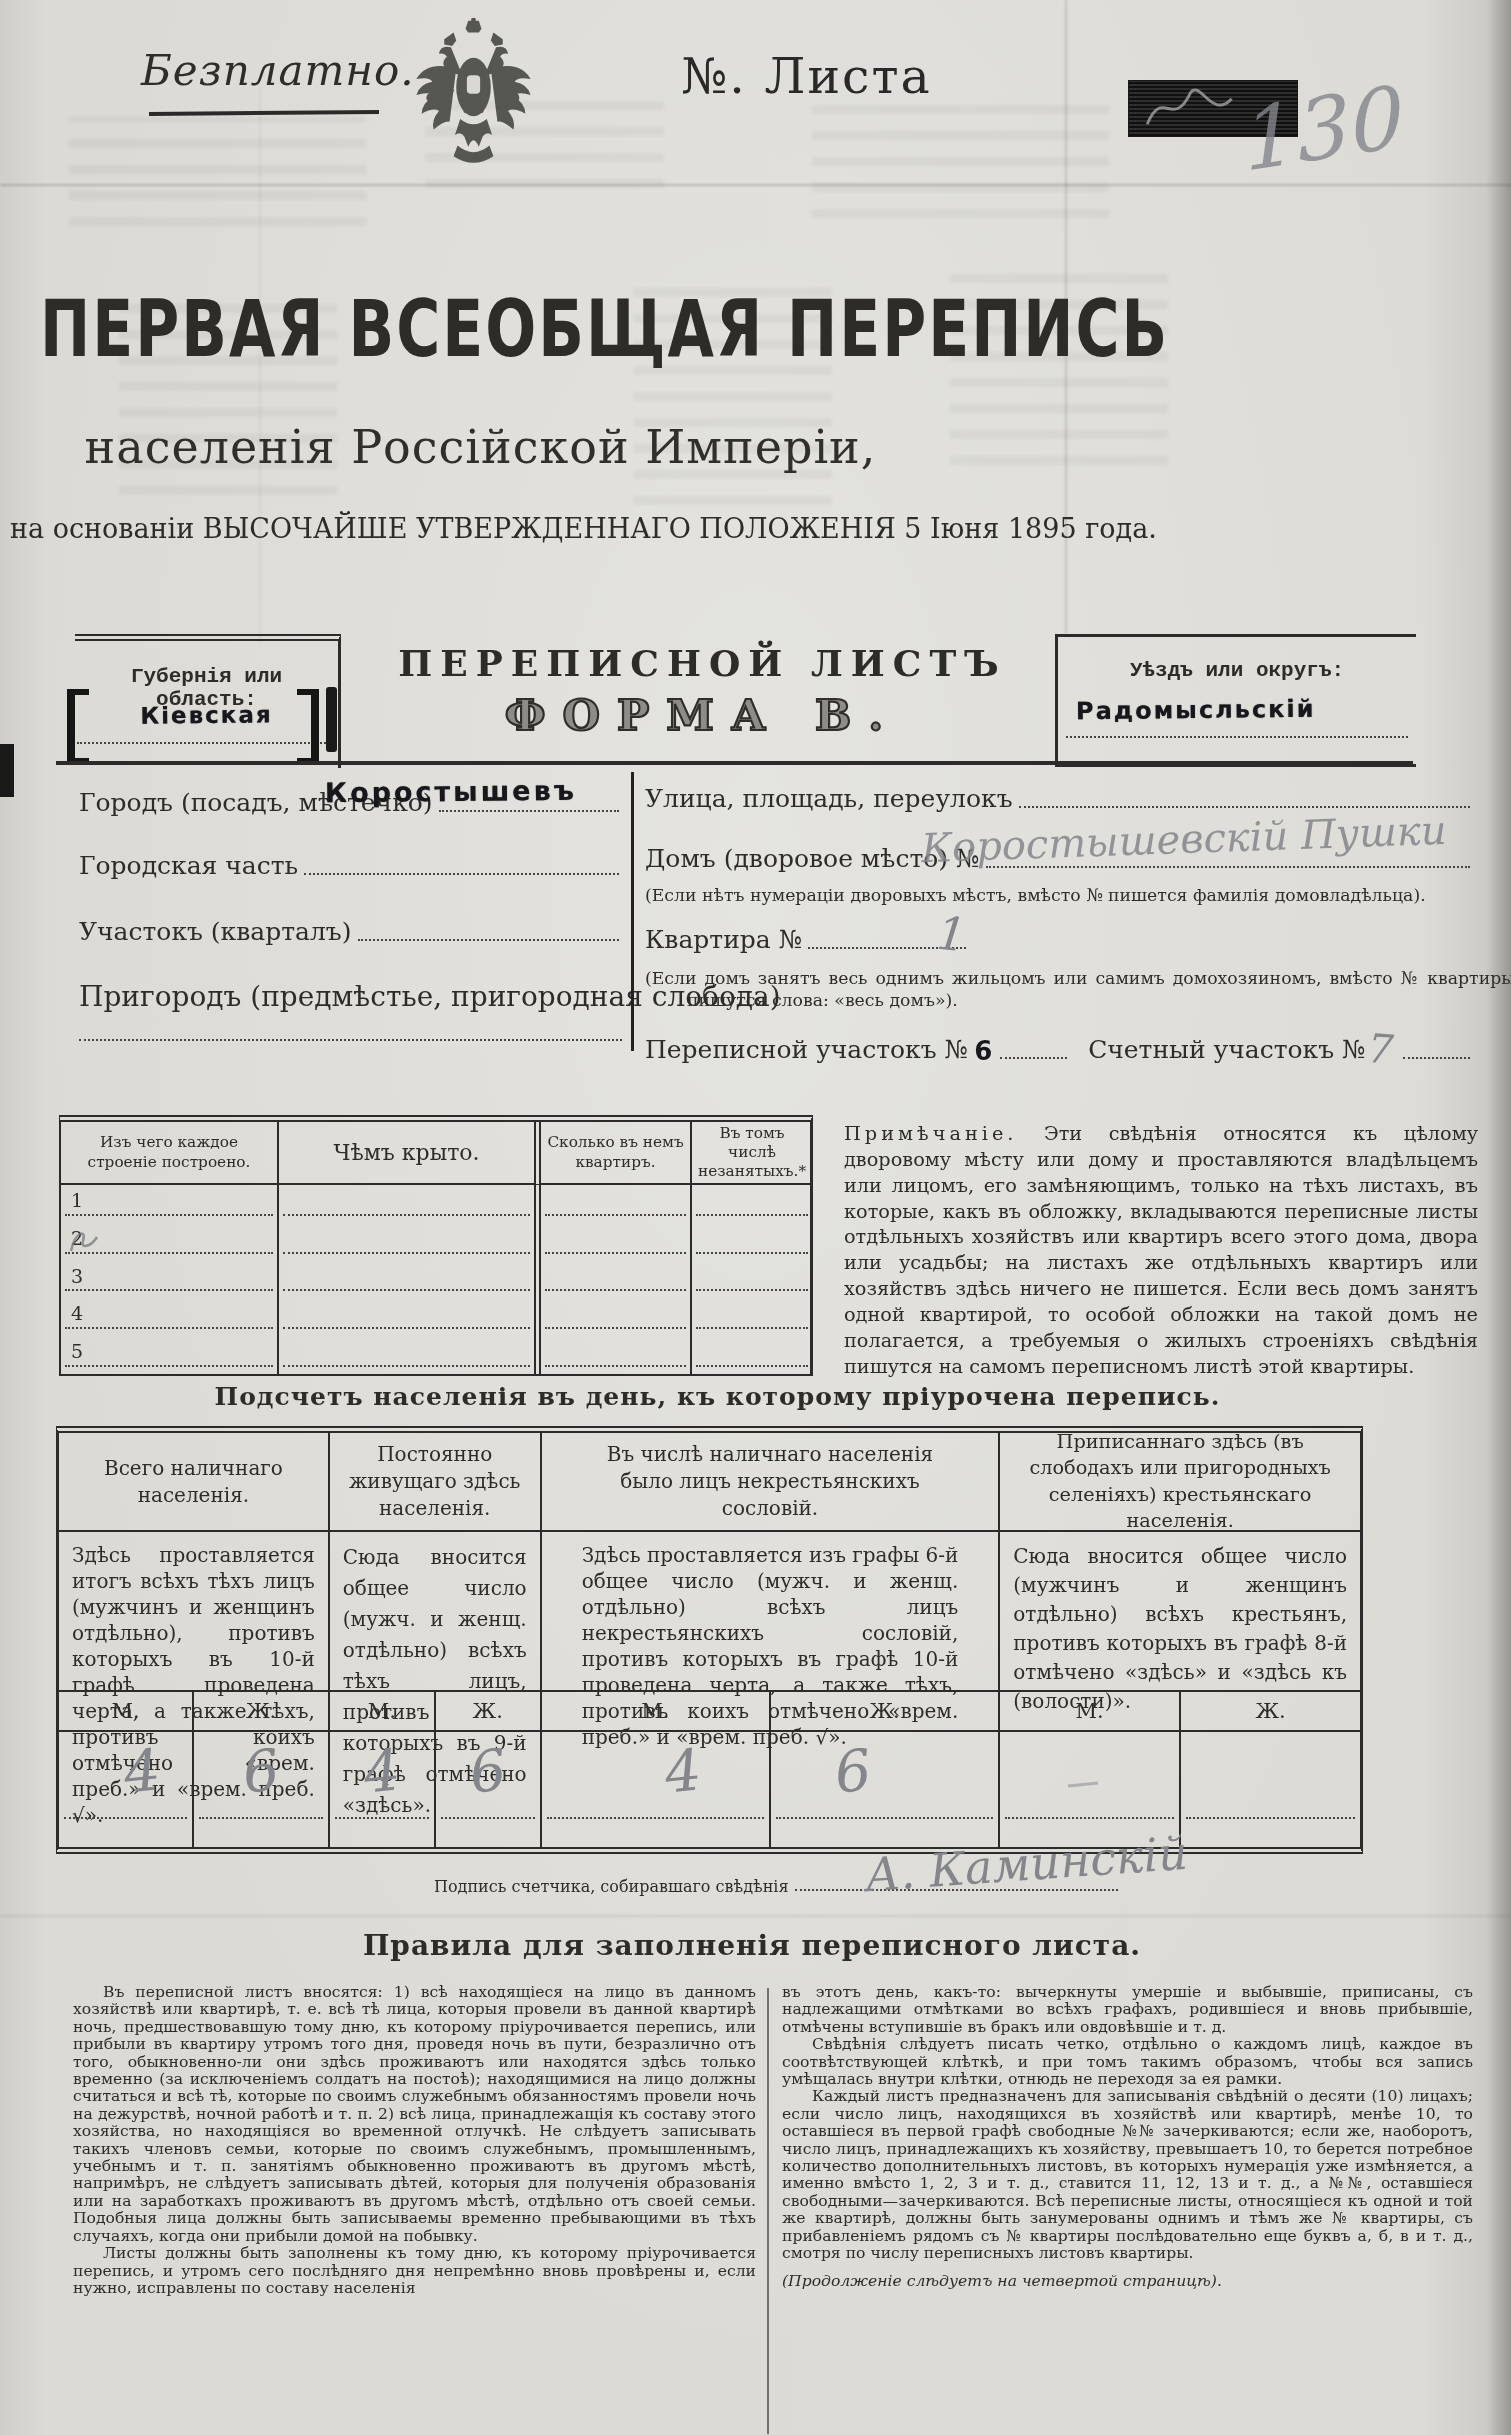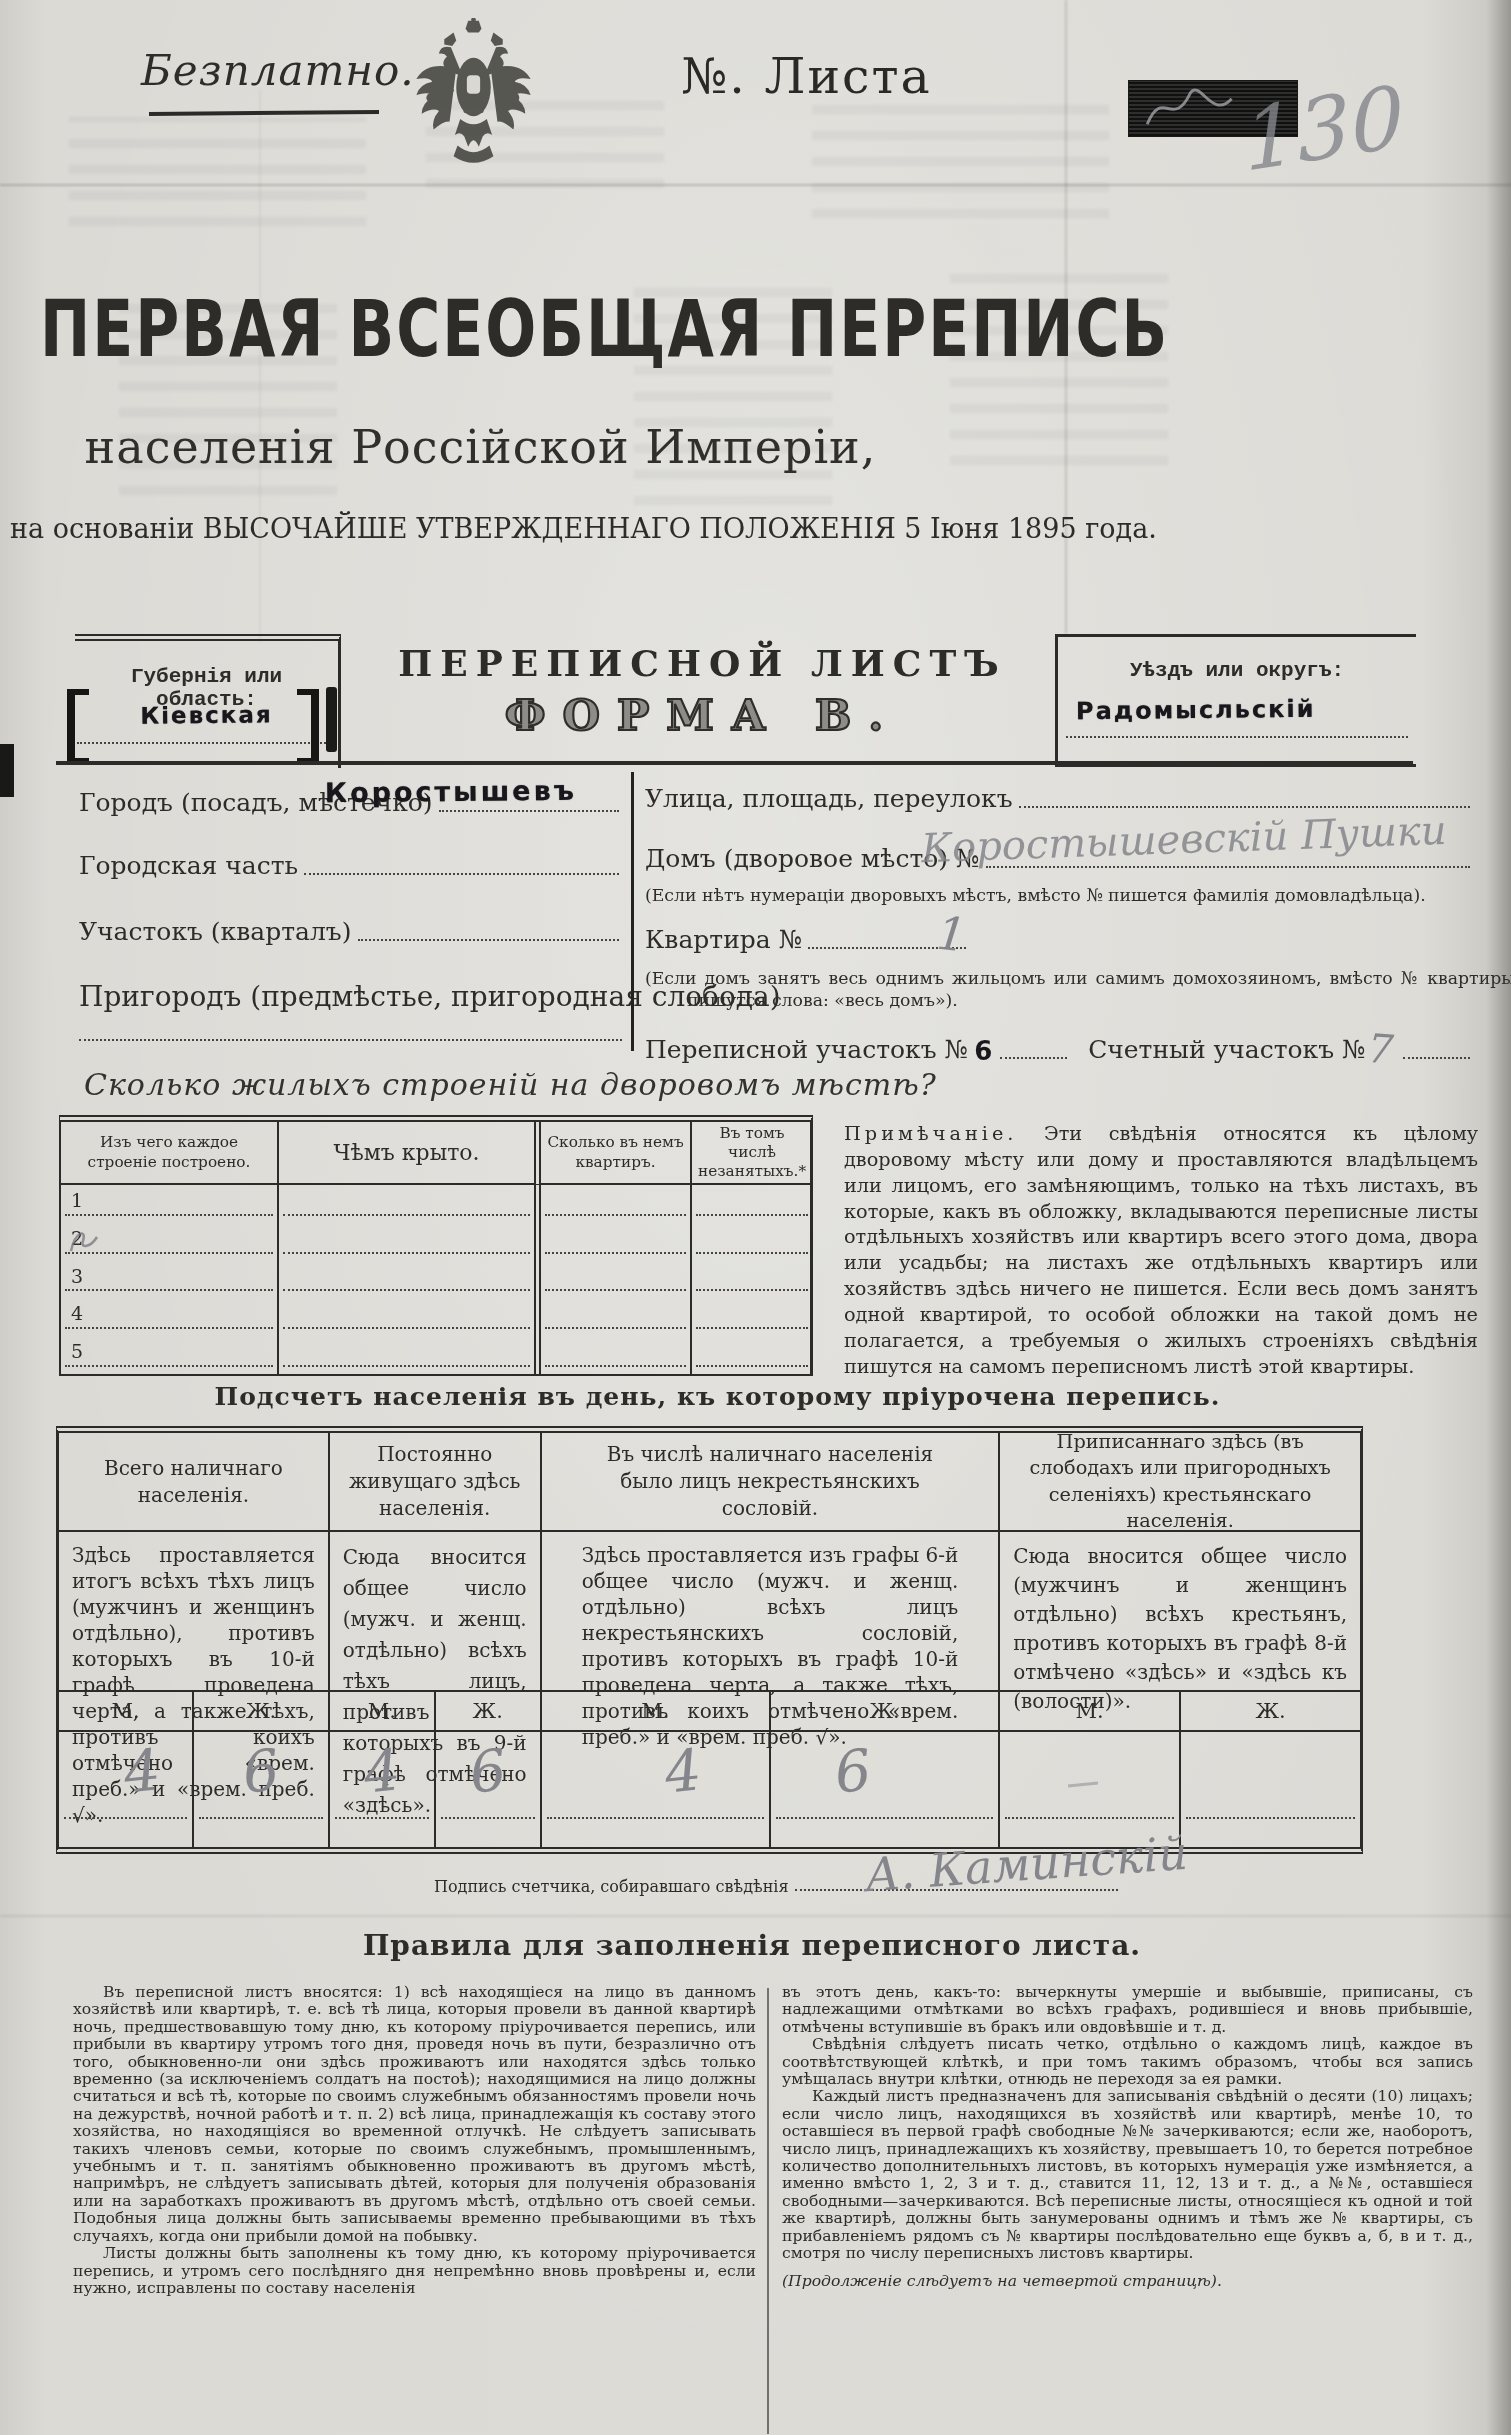--- a/index.html
+++ b/index.html
@@ -263,21 +263,20 @@
 
   <div class="abs frow rfield" style="top:1026px;">
     <span class="lbl">Переписной участокъ №</span>
     <span class="stamp6">6</span>
     <div class="fill" style="max-width:69px;"></div>
     <span class="lbl" style="margin-left:18px;">Счетный участокъ №</span>
     <span class="hand" id="sch7-hand">7</span>
     <div class="fill"></div>
   </div>
 
-  <div class="abs" id="bquestion">Сколько жилыхъ строеній на дворовомъ мѣстѣ?</div>
 
   <div class="abs" id="btable">
     <div class="hc">Изъ чего каждое строеніе построено.</div>
     <div class="hc big c2">Чѣмъ крыто.</div>
     <div class="hc c3">Сколько въ немъ квартиръ.</div>
     <div class="hc c4">Въ томъ числѣ незанятыхъ.*</div>
 
     <div class="bc">
         <span class="rnum">1</span>
         <div class="dotline"></div>

